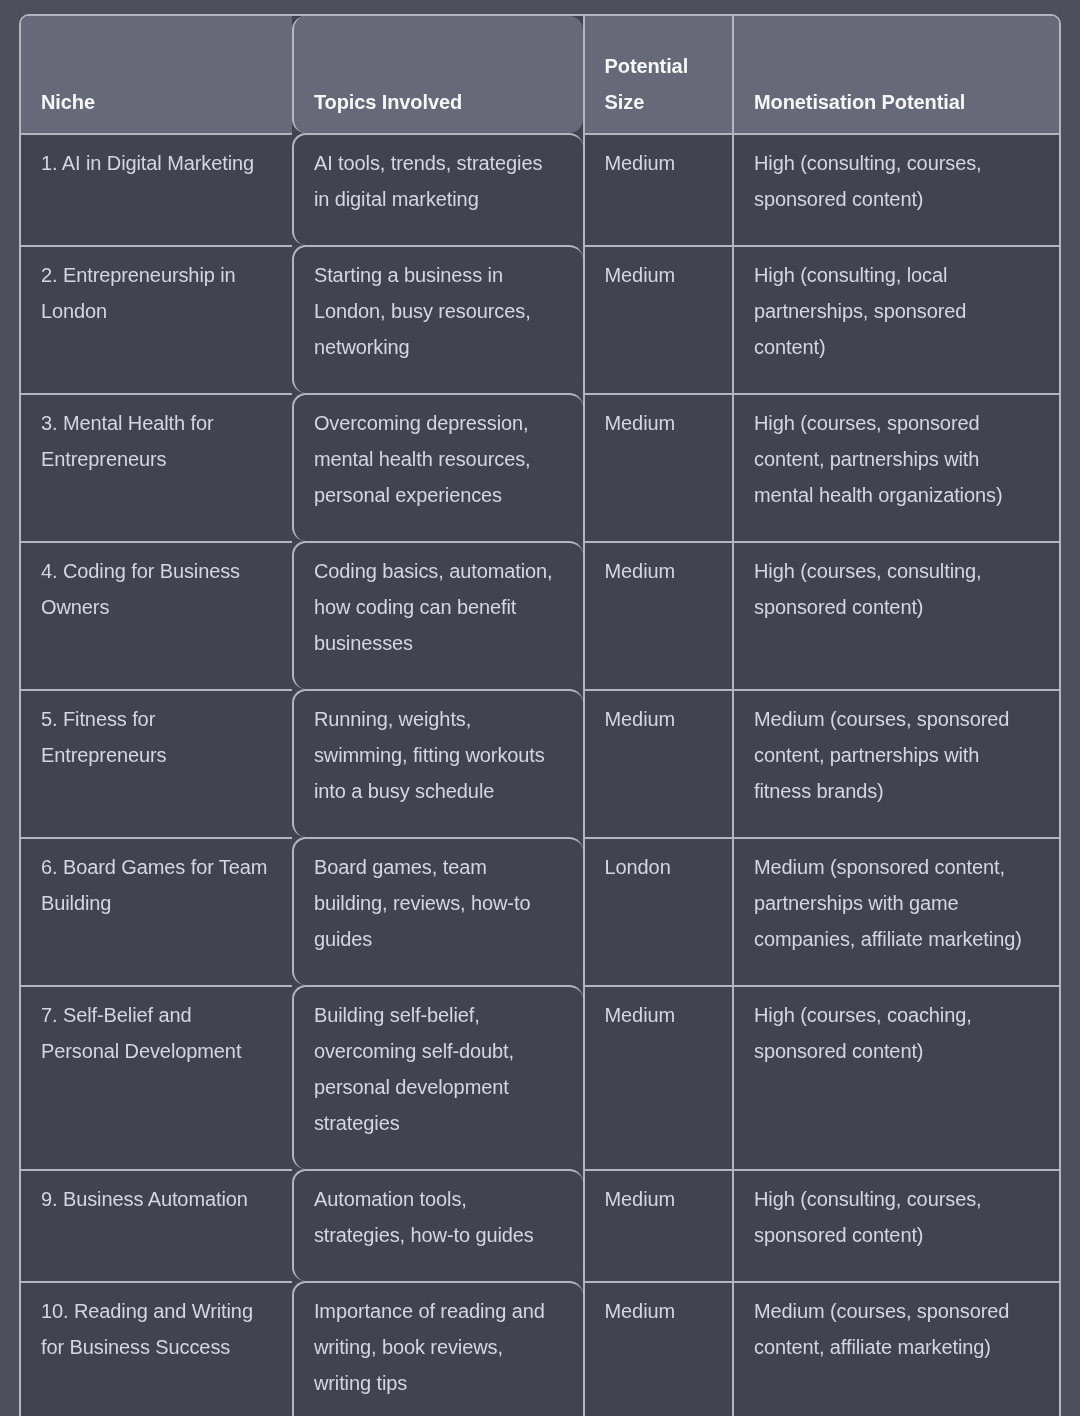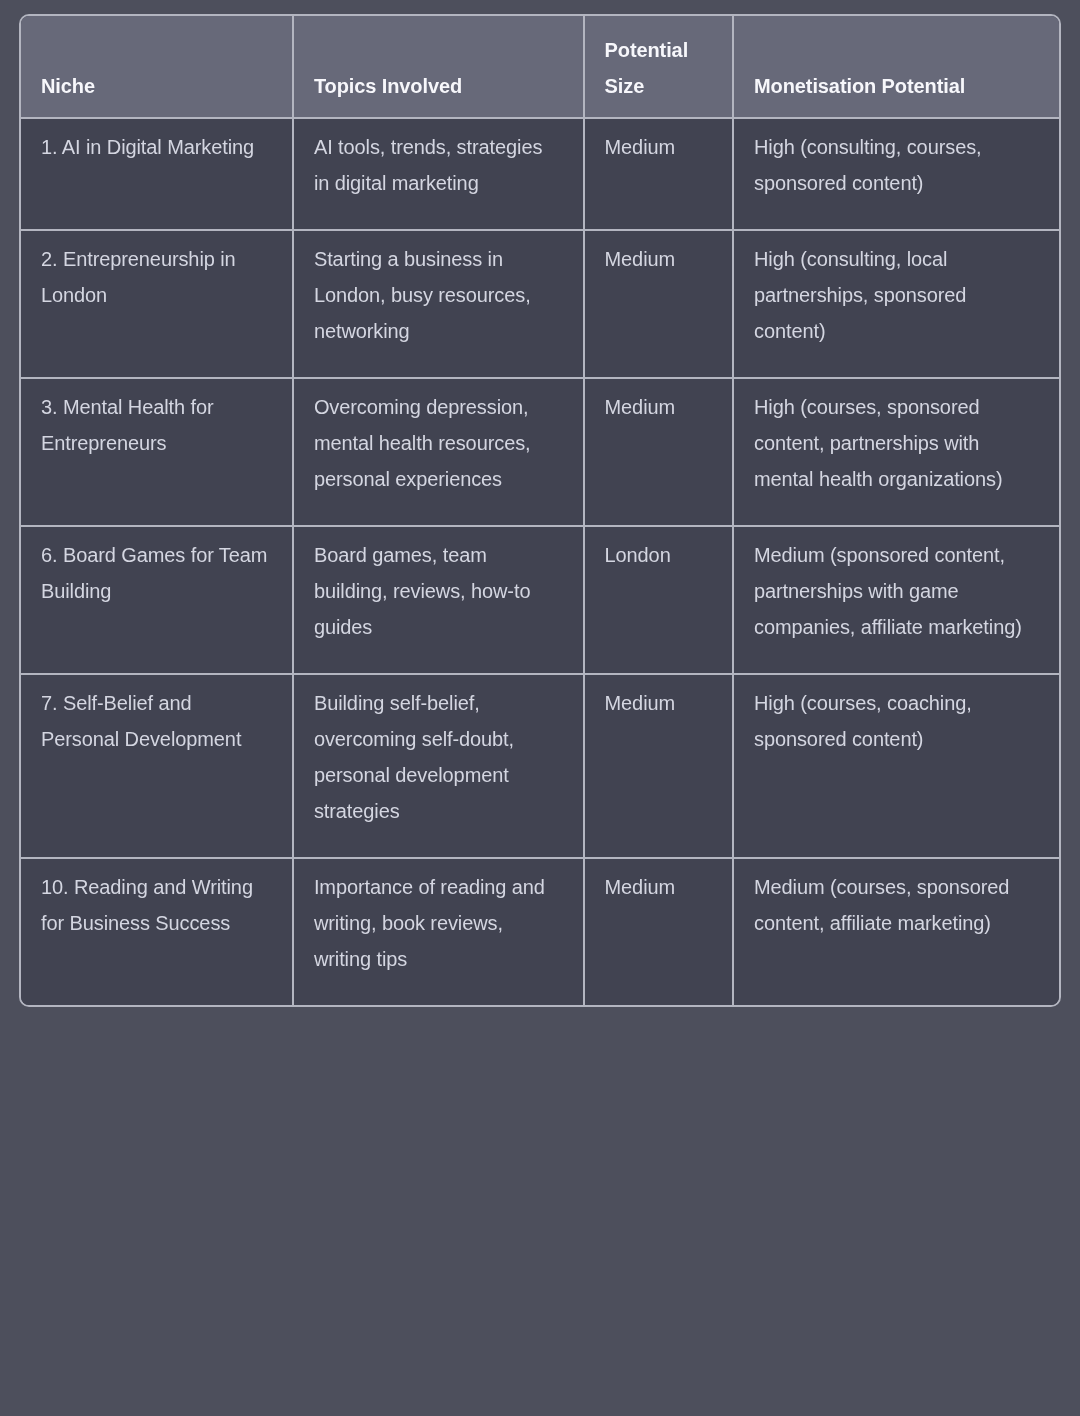--- a/index.html
+++ b/index.html
@@ -40,36 +40,36 @@
     letter-spacing: -0.1px;
     text-align: left;
     padding: 10px 20px;
   }
   th {
     background: var(--header-bg);
     color: var(--header-text);
     font-weight: 700;
     vertical-align: bottom;
     padding-bottom: 13px;
-    padding-top: 16px;
+    padding-top: 32px;
   }
   td {
     background: var(--cell-bg);
     color: var(--body-text);
     vertical-align: top;
     padding-bottom: 28px;
   }
   th:not(:first-child), td:not(:first-child) {
     border-left: 2px solid var(--border);
   }
   tbody td {
     border-top: 2px solid var(--border);
   }
   .col-niche       { width: 26.1%; }
-  .col-topics      { width: 28.0%; }
+  .col-topics      { width: 28.0%; border-radius: 14px; }
   .col-size        { width: 14.4%; }
   .col-monetisation{ width: 31.5%; }
 </style>
 </head>
 <body>
 
 <div class="table-wrap">
   <table>
     <thead>
       <tr>
@@ -92,32 +92,50 @@
           <td class="col-size">Medium</td>
           <td class="col-monetisation">High (consulting, local partnerships, sponsored content)</td>
         </tr>
         <tr>
           <td class="col-niche">3. Mental Health for Entrepreneurs</td>
           <td class="col-topics">Overcoming depression, mental health resources, personal experiences</td>
           <td class="col-size">Medium</td>
           <td class="col-monetisation">High (courses, sponsored content, partnerships with mental health organizations)</td>
         </tr>
         <tr>
+          <td class="col-niche">4. Coding for Business Owners</td>
+          <td class="col-topics">Coding basics, automation, how coding can benefit businesses</td>
+          <td class="col-size">Medium</td>
+          <td class="col-monetisation">High (courses, consulting, sponsored content)</td>
+        </tr>
+        <tr>
+          <td class="col-niche">5. Fitness for Entrepreneurs</td>
+          <td class="col-topics">Running, weights, swimming, fitting workouts into a busy schedule</td>
+          <td class="col-size">Medium</td>
+          <td class="col-monetisation">Medium (courses, sponsored content, partnerships with fitness brands)</td>
+        </tr>
+        <tr>
           <td class="col-niche">6. Board Games for Team Building</td>
           <td class="col-topics">Board games, team building, reviews, how-to guides</td>
           <td class="col-size">London</td>
           <td class="col-monetisation">Medium (sponsored content, partnerships with game companies, affiliate marketing)</td>
         </tr>
         <tr>
           <td class="col-niche">7. Self-Belief and Personal Development</td>
           <td class="col-topics">Building self-belief, overcoming self-doubt, personal development strategies</td>
           <td class="col-size">Medium</td>
           <td class="col-monetisation">High (courses, coaching, sponsored content)</td>
         </tr>
         <tr>
+          <td class="col-niche">9. Business Automation</td>
+          <td class="col-topics">Automation tools, strategies, how-to guides</td>
+          <td class="col-size">Medium</td>
+          <td class="col-monetisation">High (consulting, courses, sponsored content)</td>
+        </tr>
+        <tr>
           <td class="col-niche">10. Reading and Writing for Business Success</td>
           <td class="col-topics">Importance of reading and writing, book reviews, writing tips</td>
           <td class="col-size">Medium</td>
           <td class="col-monetisation">Medium (courses, sponsored content, affiliate marketing)</td>
         </tr>
       </tbody>
   </table>
 </div>
 
 </body></html>

